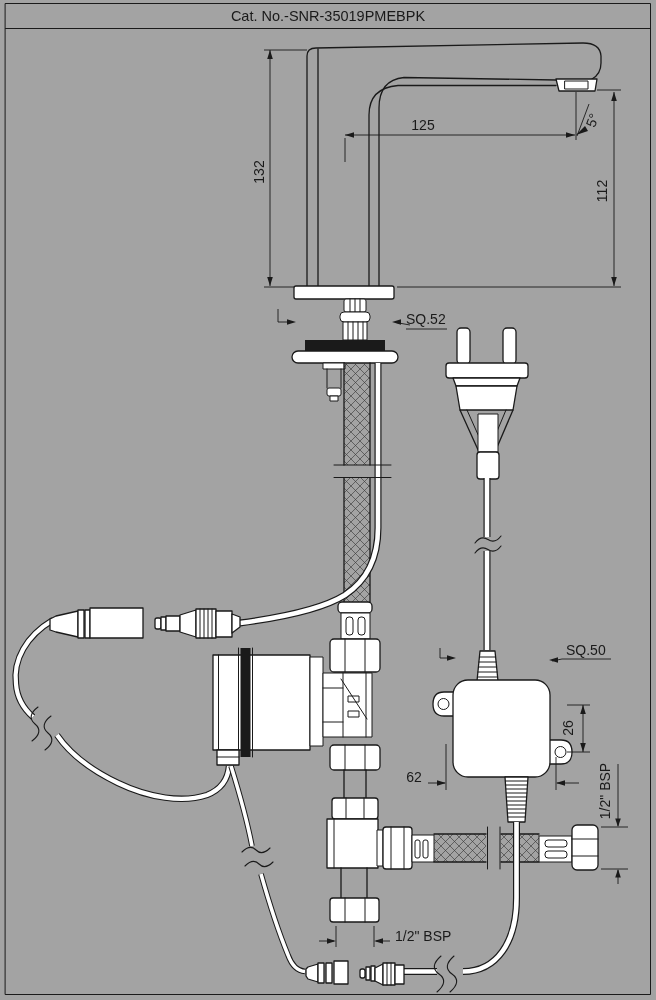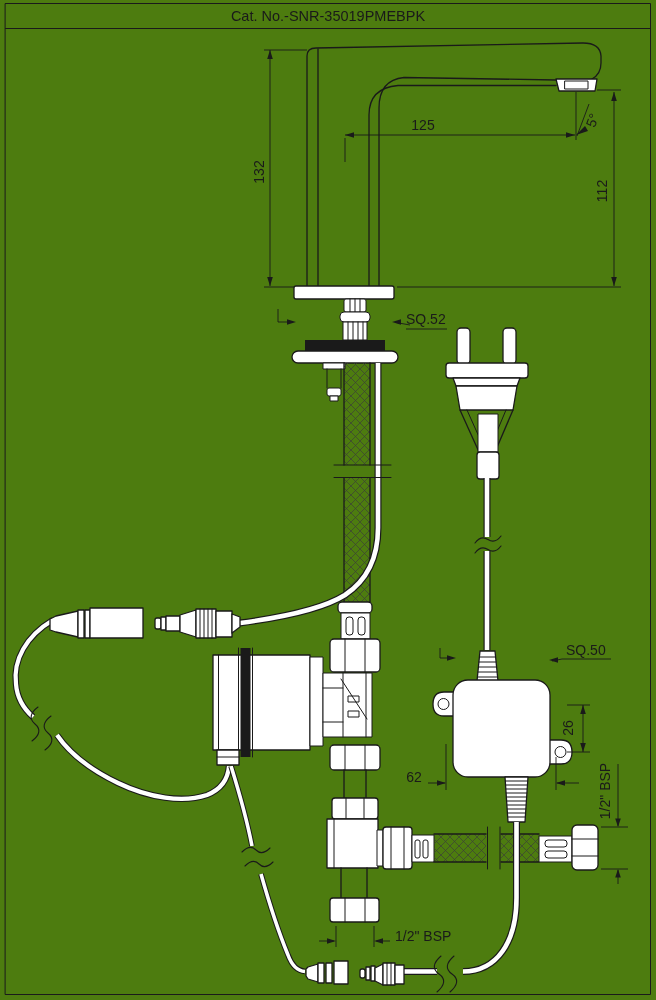--- a/index.html
+++ b/index.html
@@ -1,16 +1,16 @@
 <!DOCTYPE html>
 <html><head>
 <meta charset="utf-8">
 <style>
   html,body{margin:0;padding:0;background:#fff;}
-  .stage{position:relative;width:656px;height:1000px;background:#4d7c0f;overflow:hidden;
+  .stage{position:relative;width:656px;height:1000px;background:#a3a3a3;overflow:hidden;
          font-family:"Liberation Sans",sans-serif;}
   svg{display:block;}
   .ln{fill:none;stroke:#1a1a1a;stroke-width:1.3;stroke-linejoin:round;stroke-linecap:round;}
   .ln2{fill:none;stroke:#1a1a1a;stroke-width:1;stroke-linejoin:round;stroke-linecap:round;}
   .fillw{fill:#fff;stroke:#1a1a1a;stroke-width:1.3;stroke-linejoin:round;}
   .fillw2{fill:#fff;stroke:#1a1a1a;stroke-width:1;stroke-linejoin:round;}
   .blk{fill:#1a1a1a;stroke:none;}
   .dim{fill:none;stroke:#1a1a1a;stroke-width:0.9;}
   .arr{fill:#1a1a1a;stroke:none;}
   .braidrect{stroke:none;}

